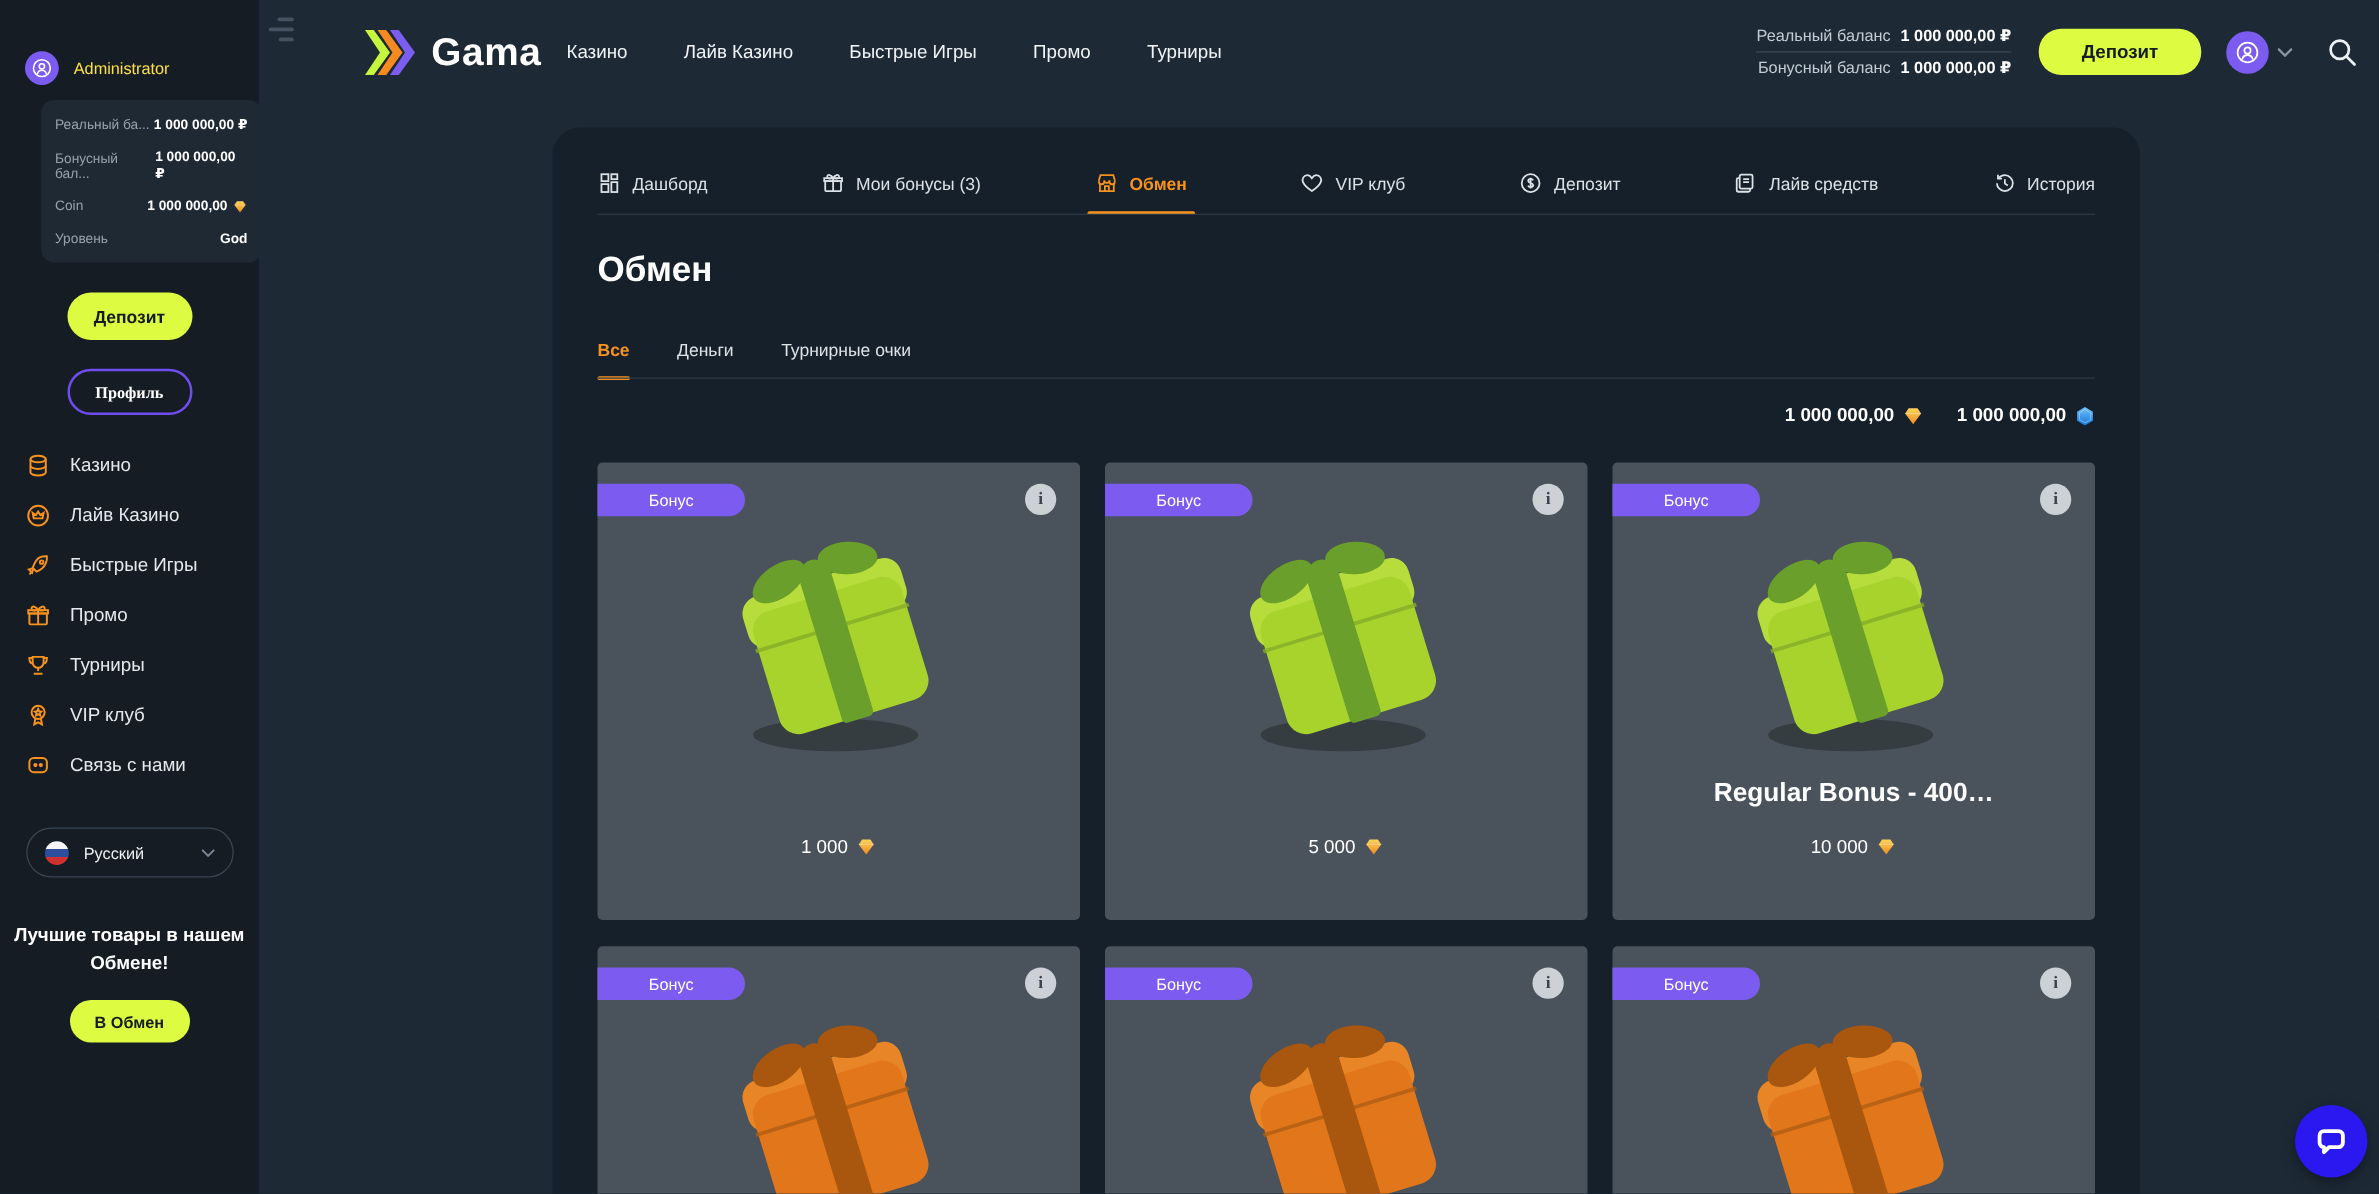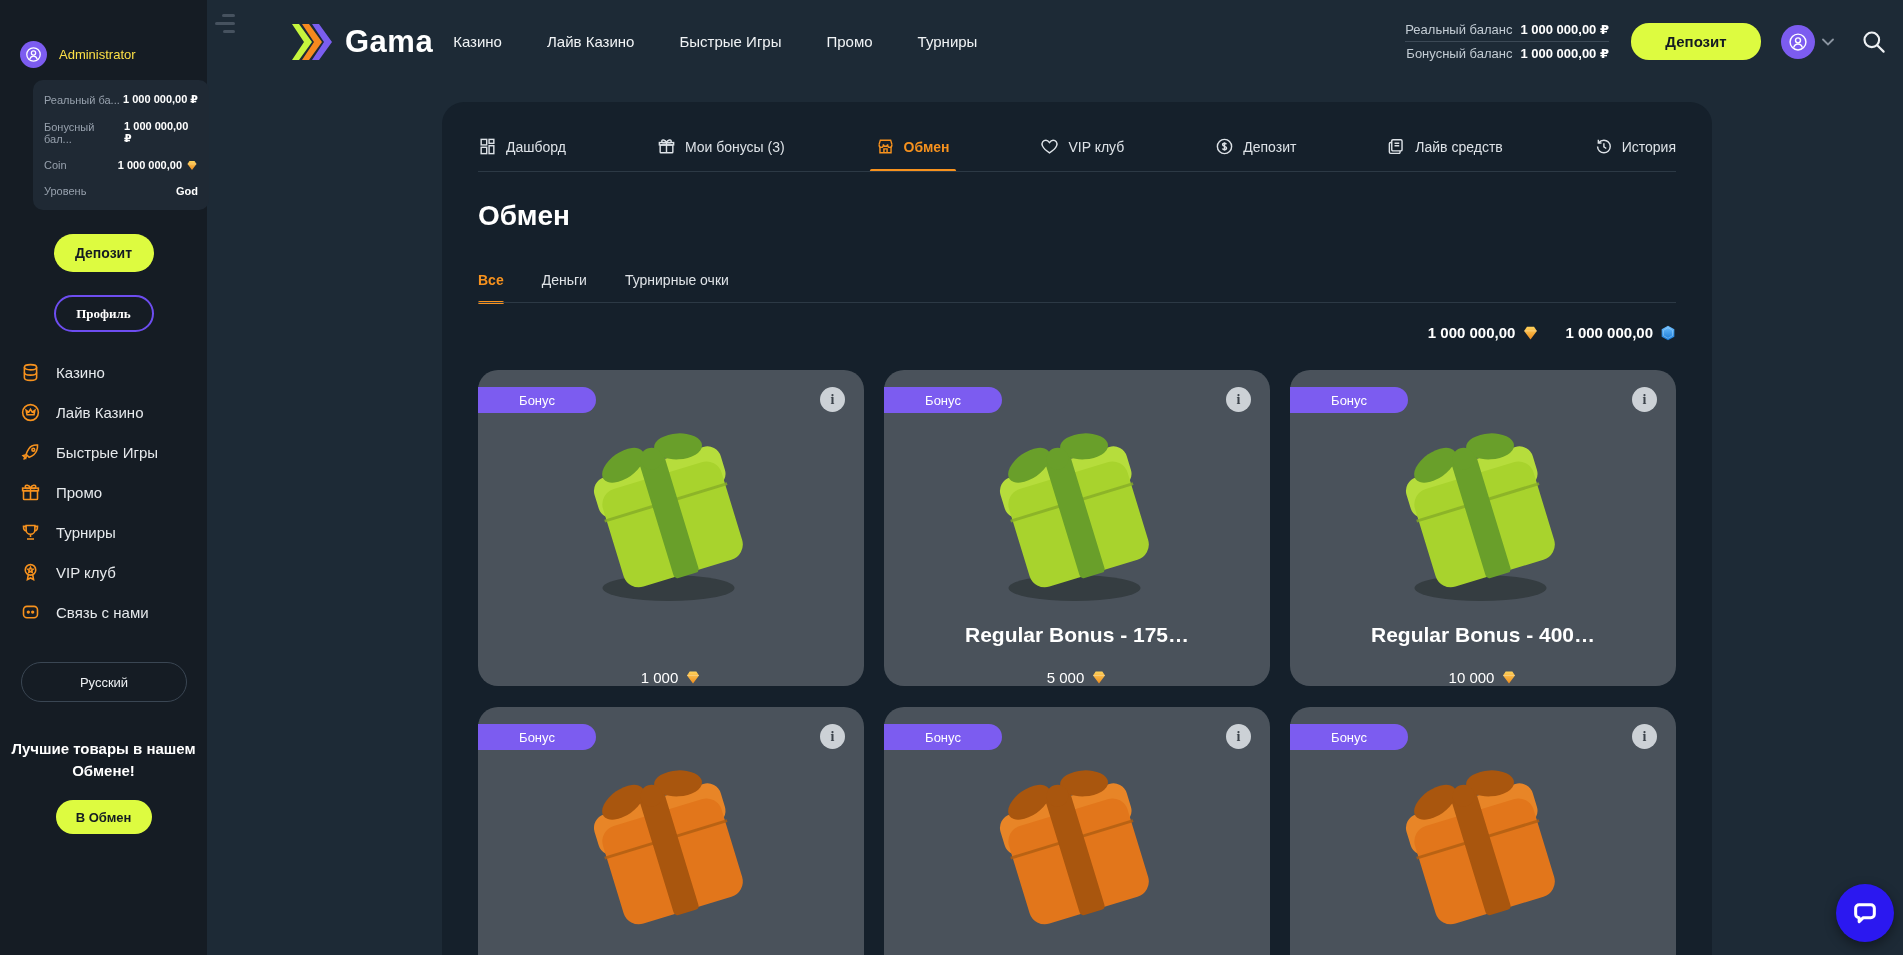--- a/index.html
+++ b/index.html
@@ -16,21 +16,21 @@
   .bal-card { position:absolute; top:80px; left:15px; width:176px; background:#1f2934; border-radius:10px; padding:13px 11px; display:flex; flex-direction:column; gap:14px;margin-left:18px; }
   .bal-row { display:flex; justify-content:space-between; align-items:center; font-size:11px; }
   .bal-label { color:#97a1ad; }
   .bal-value { color:#fff; font-weight:700; display:flex; align-items:center; gap:4px; }
   .btn-lime { background:#ddfb40; color:#141b22; font-weight:700; border:none; border-radius:19px; cursor:pointer; font-family:inherit; }
   .sb-deposit { position:absolute; top:234px; left:50%; transform:translateX(-50%); width:100px; height:38px; font-size:14px; }
   .sb-profile { position:absolute; top:295px; left:50%; transform:translateX(-50%); width:100px; height:37px; background:transparent; border:2px solid #6d4df0; border-radius:19px; color:#fff; font-weight:700; font-size:13px; cursor:pointer; font-family:Liberation Serif, serif; }
   .sb-nav { position:absolute; top:360px; left:20px; display:flex; flex-direction:column; gap:16px; }
   .sb-item { display:flex; align-items:center; gap:15px; height:24px; cursor:pointer; }
   .sb-item .lbl { font-size:15px; color:#e6e9ec; }
-  .lang { position:absolute; top:662px; left:21px; width:166px; height:40px; border:1px solid #3a4653; border-radius:21px; display:flex; align-items:center; gap:12px; padding:0 14px; cursor:pointer;flex-direction:column; }
+  .lang { position:absolute; top:662px; left:21px; width:166px; height:40px; border:1px solid #3a4653; border-radius:21px; display:flex; align-items:center; gap:12px; padding:0 14px; cursor:pointer; }
   .flag { width:19px; height:19px; border-radius:50%; background:linear-gradient(#f5f5f5 34%, #2d4e9b 34% 66%, #d13030 66%); }
   .lang .lbl { font-size:13px; color:#eef1f4; flex:1; }
   .promo-text { position:absolute; top:738px; left:10px; right:10px; text-align:center; font-size:15px; font-weight:700; line-height:1.45; color:#fff; }
   .sb-exchange { position:absolute; top:800px; left:50%; transform:translateX(-50%); width:96px; height:34px; border-radius:17px; font-size:13px; }
 
   
   .header { position:absolute; left:207px; right:0; top:0; height:83px; display:flex; align-items:center; padding:0 16px 0 4px; }
   .burger { width:24px; display:flex; flex-direction:column; align-items:flex-end; gap:5px; align-self:flex-start; margin-top:14px; cursor:pointer; }
   .burger span { height:3px; border-radius:2px; background:#46525f; }
   .burger span:nth-child(1){width:13px;} .burger span:nth-child(2){width:20px;} .burger span:nth-child(3){width:12px;}
@@ -57,21 +57,21 @@
   .tabs-line { position:absolute; top:69px; left:36px; right:36px; height:1px; background:#2c3945; }
   .panel-title { position:absolute; top:98px; left:36px; font-size:28px; font-weight:800; color:#fff; }
   .filters { position:absolute; top:154px; left:36px; height:47px; display:flex; gap:38px; align-items:center; }
   .filter { position:relative; height:100%; display:flex; align-items:center; font-size:14px; color:#dfe3e7; cursor:pointer; }
   .filter.active { color:#f7921e; font-weight:700; }
   .filter.active::after { content:""; position:absolute; left:0; right:0; bottom:-1px; height:3px; border-radius:2px; background:#f7921e; }
   .filters-line { position:absolute; top:200px; left:36px; right:36px; height:1px; background:#2c3945; }
   .ex-balances { position:absolute; top:222px; right:36px; display:flex; gap:26px; }
   .ex-bal { display:flex; align-items:center; gap:7px; font-size:15px; font-weight:700; color:#fff; }
   .grid { position:absolute; top:268px; left:36px; right:36px; display:grid; grid-template-columns:repeat(3,1fr); gap:21px 20px; }
-  .card { position:relative; height:316px; background:#4a525b; border-radius:20px; cursor:pointer; }
+  .card { position:relative; height:366px; background:#4a525b; border-radius:4px; cursor:pointer; }
   .badge { position:absolute; left:0; top:17px; width:118px; height:26px; background:#7c5cf0; border-radius:0 13px 13px 0; display:flex; align-items:center; justify-content:center; font-size:13px; color:#fff; }
   .info { position:absolute; right:19px; top:17px; width:25px; height:25px; border-radius:50%; background:#ccd1d6; color:#3c434b; display:flex; align-items:center; justify-content:center; font-weight:800; font-size:14px; font-family:"Liberation Serif","DejaVu Serif",serif; cursor:pointer; }
   .gift { position:absolute; left:50%; top:46px; transform:translateX(-50%); }
   .gift-green { --box:#a8d32d; --lid:#b6dd3c; --ribbon:#699f2a; --seam:#86ad27; }
   .gift-orange { --box:#e2761b; --lid:#e88527; --ribbon:#a9560e; --seam:#b05e12; }
   .card-title { position:absolute; top:253px; left:12px; right:12px; text-align:center; font-size:21px; font-weight:800; color:#fff; white-space:nowrap; overflow:hidden; }
   .card-price { position:absolute; top:299px; left:0; right:0; display:flex; justify-content:center; align-items:center; gap:7px; font-size:15px; color:#fff; }
 
   .chat-fab { position:absolute; right:9px; bottom:13px; width:58px; height:58px; border-radius:50%; background:#2b18f0; display:flex; align-items:center; justify-content:center; cursor:pointer; z-index:9; box-shadow:0 4px 12px rgba(0,0,0,.4); }
 </style>
@@ -387,21 +387,20 @@
             <rect x="34" y="44" width="132" height="42" rx="14" fill="var(--lid)"></rect>
             <rect x="38" y="58" width="124" height="102" rx="16" fill="var(--box)"></rect>
             <path d="M36 86h128" stroke="var(--seam)" stroke-width="3" opacity=".8"></path>
             <rect x="86" y="32" width="26" height="130" rx="4" fill="var(--ribbon)"></rect>
             <ellipse cx="70" cy="38" rx="24" ry="13" fill="var(--ribbon)" transform="rotate(-18 70 38)"></ellipse>
             <ellipse cx="128" cy="36" rx="24" ry="13" fill="var(--ribbon)" transform="rotate(14 128 36)"></ellipse>
             <circle cx="99" cy="40" r="11" fill="var(--ribbon)"></circle>
           </g>
         </svg>
       </div>
-      <div class="card-title">Regular Bonus - 175…</div>
       <div class="card-price">
         <span>5 000</span>
         <svg width="16" height="15" viewBox="0 0 24 22">
             <polygon points="3,8 7,2 17,2 21,8 12,20" fill="url(#gemO)"></polygon>
             <path d="M3 8h18" stroke="#fff" stroke-width="1" opacity=".4"></path>
           </svg>
       </div>
     </div>
 
     <div class="card">

